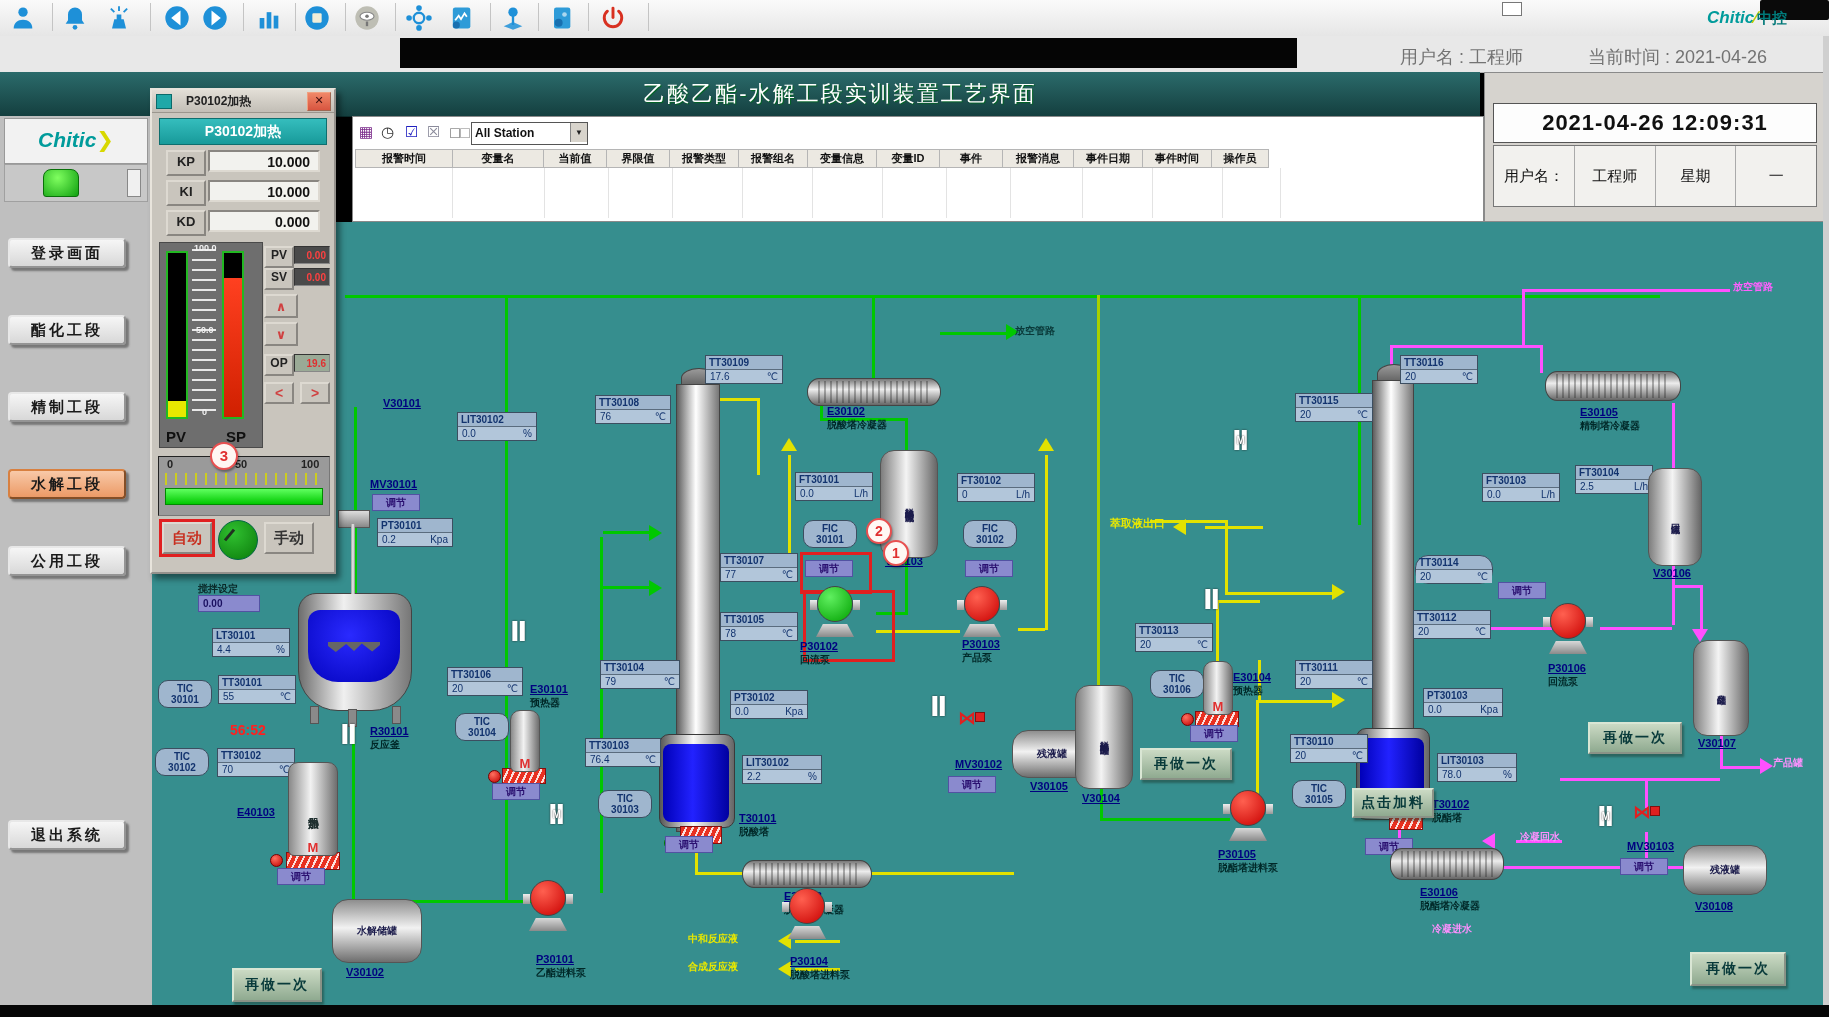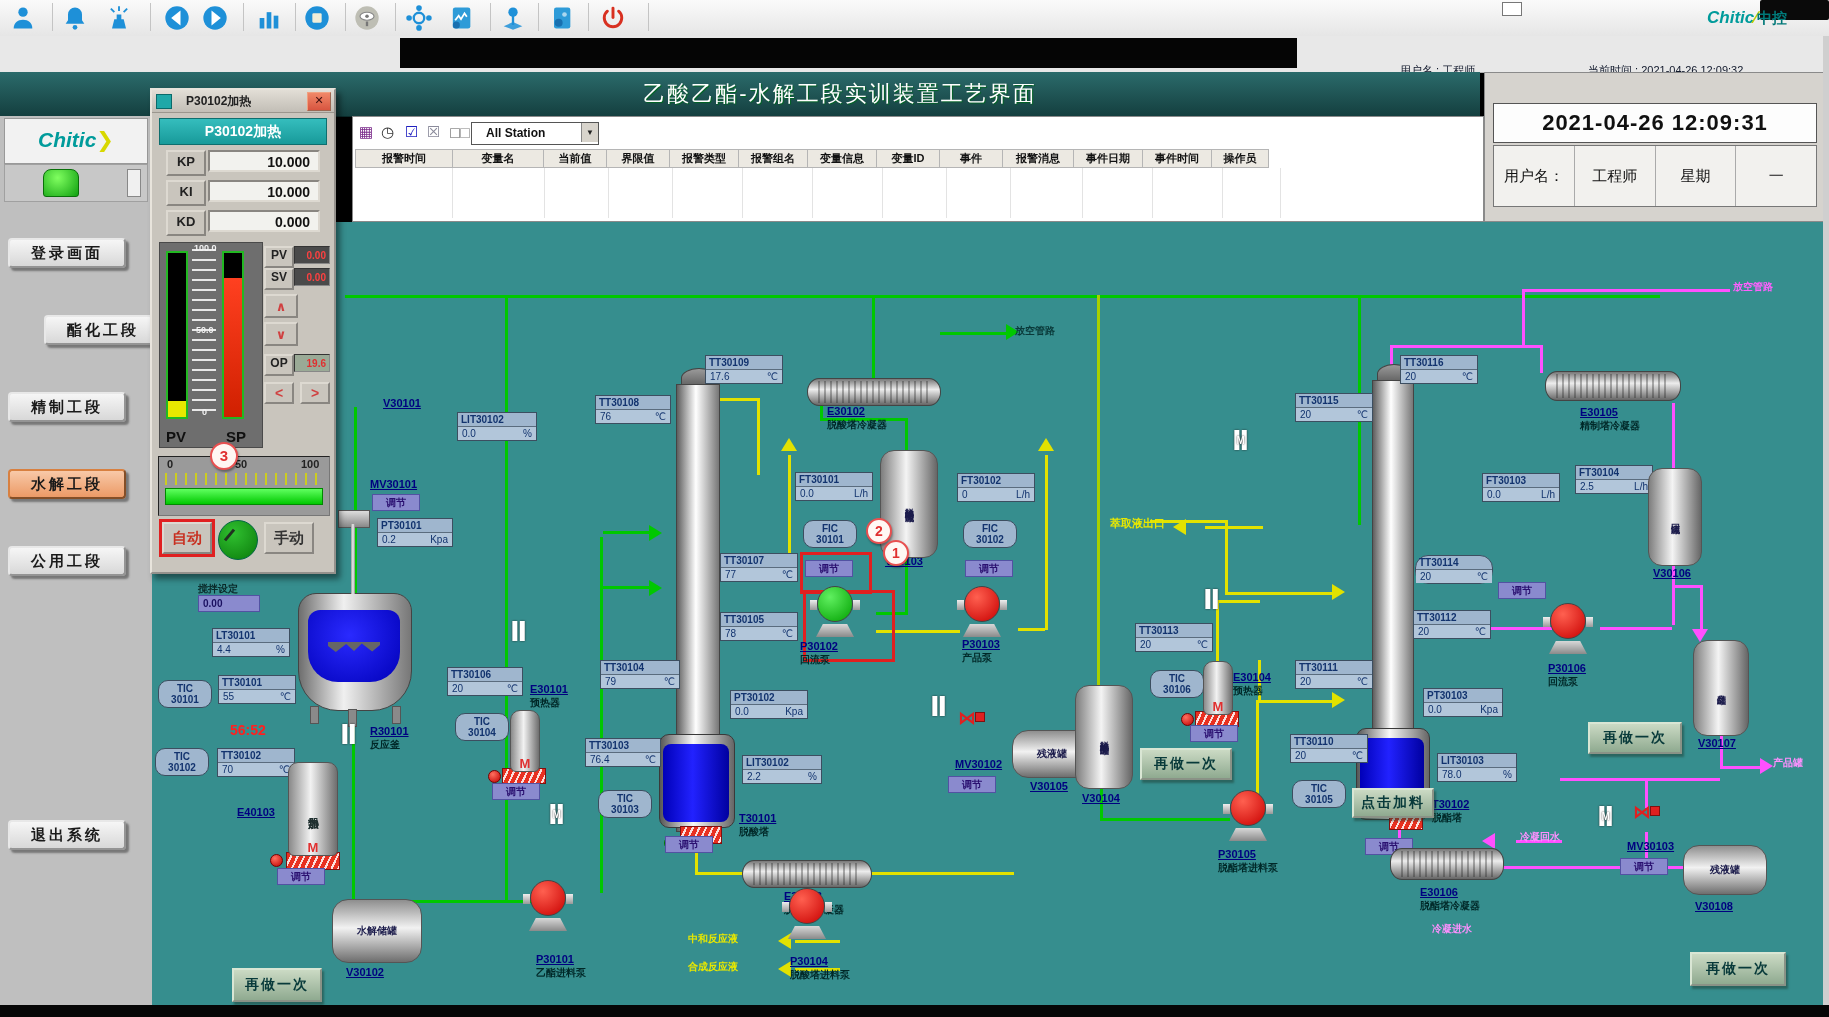--- a/index.html
+++ b/index.html
@@ -12,38 +12,38 @@
   .tbi svg{width:28px;height:28px;}
   .tbsep{position:absolute;top:3px;width:1px;height:28px;background:#C4C4C4;}
   #brand{position:absolute;top:8px;left:1707px;font-weight:bold;font-style:italic;font-size:17px;color:#009B9B;}
   #brand .sw{color:#B8CC00;font-style:normal;}
   #brand .cn{color:#007878;font-style:normal;font-size:15px;}
   #miniwin{position:absolute;left:1502px;top:2px;width:18px;height:12px;background:#FFF;border:1px solid #777;}
   #blkbox{position:absolute;left:1760px;top:0;width:69px;height:20px;background:#0A0A0A;border-radius:2px;}
   
   #statusrow{position:absolute;left:0;top:36px;width:1829px;height:36px;background:#E8E8E8;border-bottom:1px solid #B0B0B0;}
   #alarmbanner{position:absolute;left:400px;top:2px;width:897px;height:30px;background:#050505;}
-  .strtxt{position:absolute;top:27px;font-size:11px;color:#0f172a;}
+  .strtxt{position:absolute;top:9px;font-size:18px;color:#737373;}
   
   #titlebar{position:absolute;left:0;top:72px;width:1480px;height:44px;
             background:linear-gradient(#2B6B6B,#143F3F);border-bottom:1px solid #0A2A2A;}
   #titlebar span{display:block;text-align:center;margin-left:200px;line-height:44px;color:#FFF;
                  font-size:22px;font-weight:normal;letter-spacing:2px;text-shadow:1px 1px 1px #062;}
   
   #clockpanel{position:absolute;left:1484px;top:72px;width:341px;height:150px;background:#D6D3CE;border:1px solid #8A8A8A;box-sizing:border-box;}
   #datebox{position:absolute;left:8px;top:30px;width:322px;height:38px;background:#FDFDFD;border:1px solid #555;
            font-size:22px;font-weight:bold;color:#111;text-align:center;line-height:38px;letter-spacing:1px;}
   #userrow{position:absolute;left:8px;top:72px;width:322px;height:60px;background:#F2F1EE;border:1px solid #777;display:flex;}
   #userrow div{flex:1;border-right:1px solid #AAA;display:flex;align-items:center;justify-content:center;font-size:15px;color:#111;}
   #userrow div:last-child{border-right:none;}
   
   #alarmpanel{position:absolute;left:352px;top:116px;width:1132px;height:106px;background:#FFF;border:1px solid #8A8A8A;box-sizing:border-box;}
   .amini{position:absolute;top:6px;font-size:15px;line-height:18px;}
   #stationsel{position:absolute;left:118px;top:5px;width:112px;height:21px;background:#FFF;border:1px solid #555;
-              font-size:12px;font-weight:bold;color:#111;padding-left:14px;line-height:20px;cursor:pointer;}
+              font-size:12px;font-weight:bold;color:#111;padding-left:3px;line-height:20px;cursor:pointer;}
   #stationsel i{position:absolute;right:0;top:0;width:16px;height:19px;background:#D8D4CC;border-left:1px solid #888;
                 font-style:normal;font-size:8px;text-align:center;line-height:19px;color:#222;}
   #ahdr{position:absolute;left:2px;top:32px;display:flex;}
   #ahdr div{background:#ECE9E2;border:1px solid #B5B5B5;border-left:none;font-size:11px;font-weight:bold;color:#111;
             text-align:center;line-height:17px;height:17px;box-sizing:content-box;}
   #ahdr div:first-child{border-left:1px solid #B5B5B5;}
   #abody{position:absolute;left:2px;top:51px;display:flex;height:50px;}
   #abody div{border-right:1px solid #E3E3E3;height:50px;}
   
   #sidebar{position:absolute;left:0;top:116px;width:152px;height:889px;background:#BFBFBF;border-right:1px solid #8F8F8F;}
@@ -329,21 +329,21 @@
 
   <div id="sidebar">
     <div id="sblogo">
       <span>Chitic</span><em>❯</em>
     </div>
     <div id="ledrow">
       <div id="led"></div>
       <div id="ledbox"></div>
     </div>
   <button class="sbtn" style="top: 122px;">登录画面</button>
-      <button class="sbtn" style="top: 199px; margin-left: 36px;">酯化工段</button>
+      <button class="sbtn" style="top: 199px;">酯化工段</button>
       <button class="sbtn" style="top: 276px;">精制工段</button>
       <button class="sbtn active" style="top: 353px;">水解工段</button>
       <button class="sbtn" style="top: 430px;">公用工段</button>
       <button class="sbtn" style="top: 704px;">退出系统</button>
     </div>
 
   <div id="diagram">
       <div class="pipe" style="left: 193px; top: 73px; width: 1315px; height: 3px; background: rgb(0, 200, 0);"></div>
       <div class="pipe" style="left: 353px; top: 73px; width: 3px; height: 605px; background: rgb(0, 200, 0);"></div>
       <div class="pipe" style="left: 202px; top: 185px; width: 3px; height: 186px; background: rgb(0, 200, 0);"></div>

